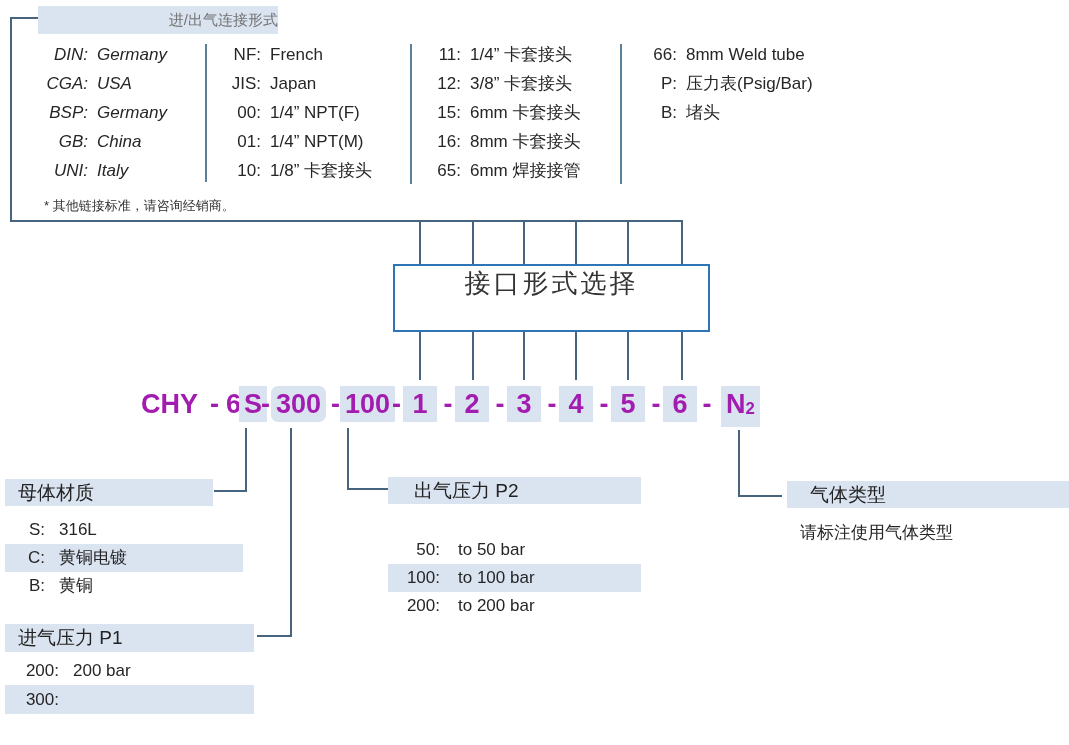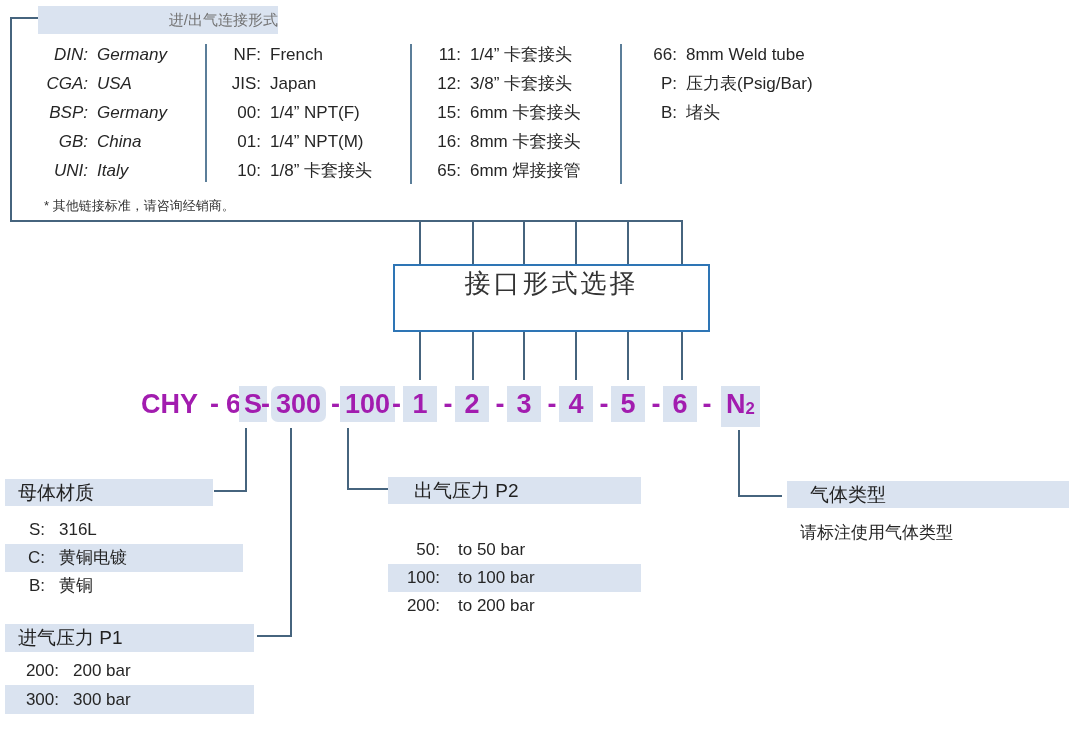--- a/index.html
+++ b/index.html
@@ -260,18 +260,17 @@
   <div class="sec" style="left:5px;top:624px;width:249px;height:94px;">
     <div class="sec-title" style="width:249px;height:28px;line-height:28px;">进气压力 P1</div>
     <div class="sec-items" style="top:32px;width:249px;">
 
     <div class="srow" style="grid-template-columns:46px 1fr;height:29px;line-height:29px;padding-left:8px;">
         <span class="tcode">200:</span>
         <span>200 bar</span>
       </div>
         <div class="srow hl-row" style="grid-template-columns:46px 1fr;height:29px;line-height:29px;padding-left:8px;">
         <span class="tcode">300:</span>
-        <span>300 bar</span>
       </div>
       </div>
   </div>
 
 </div>
 
 </body></html>

